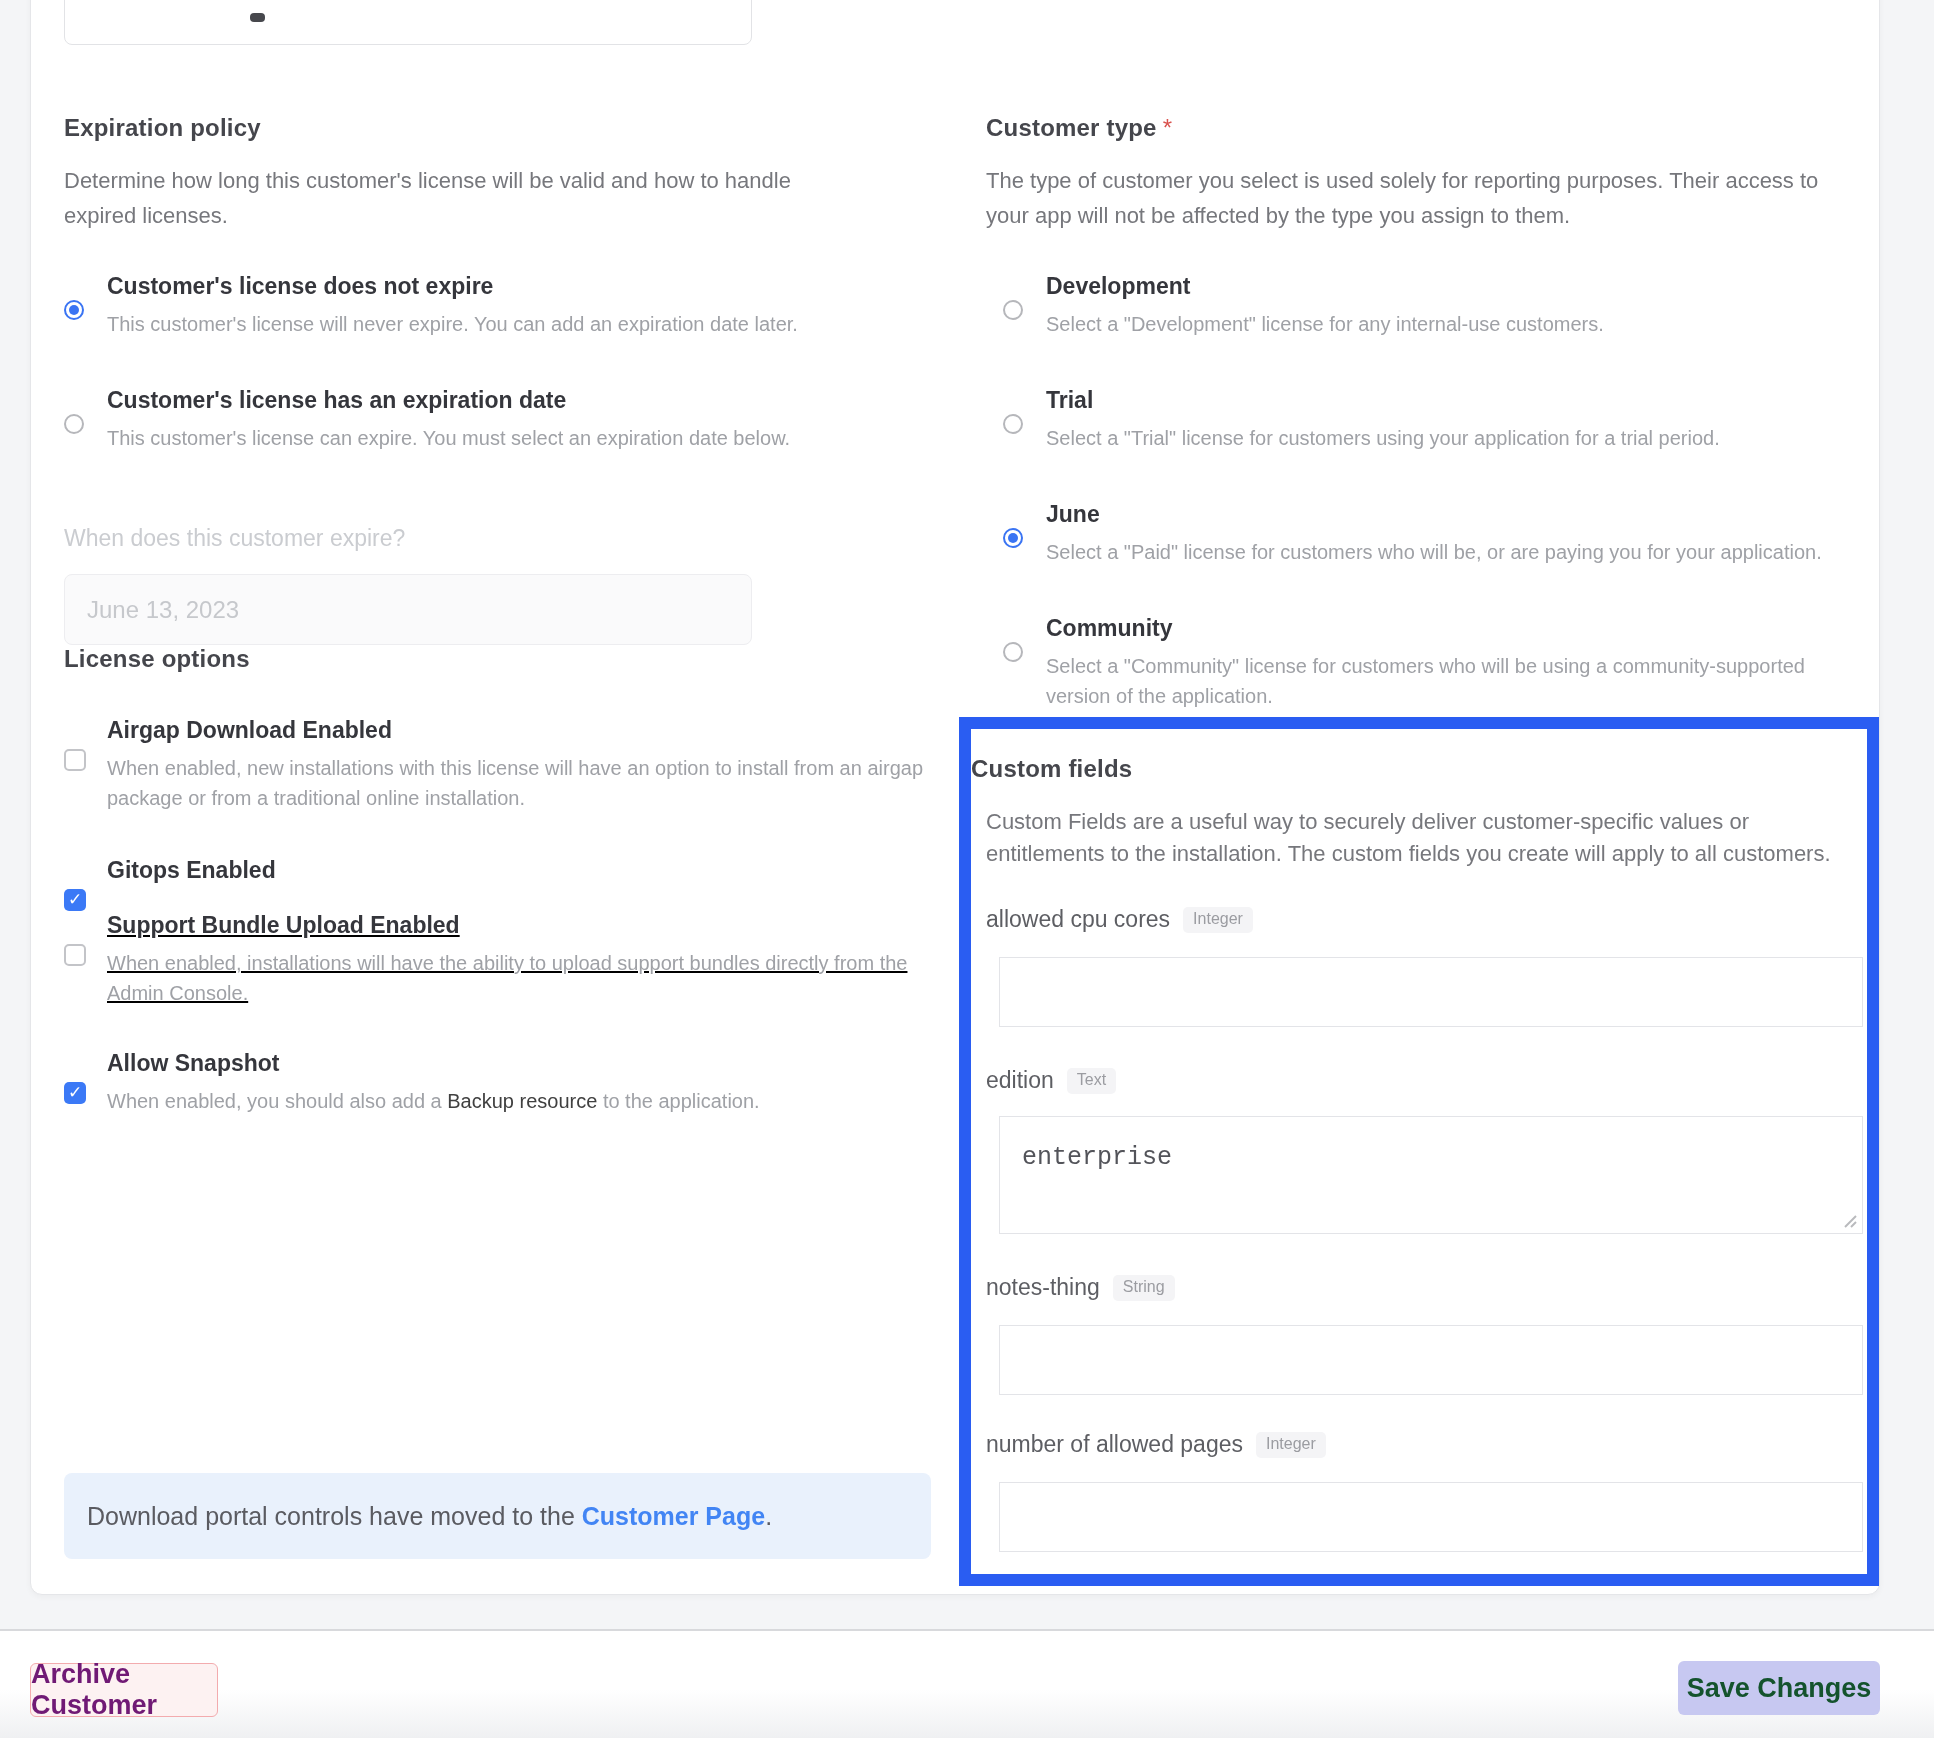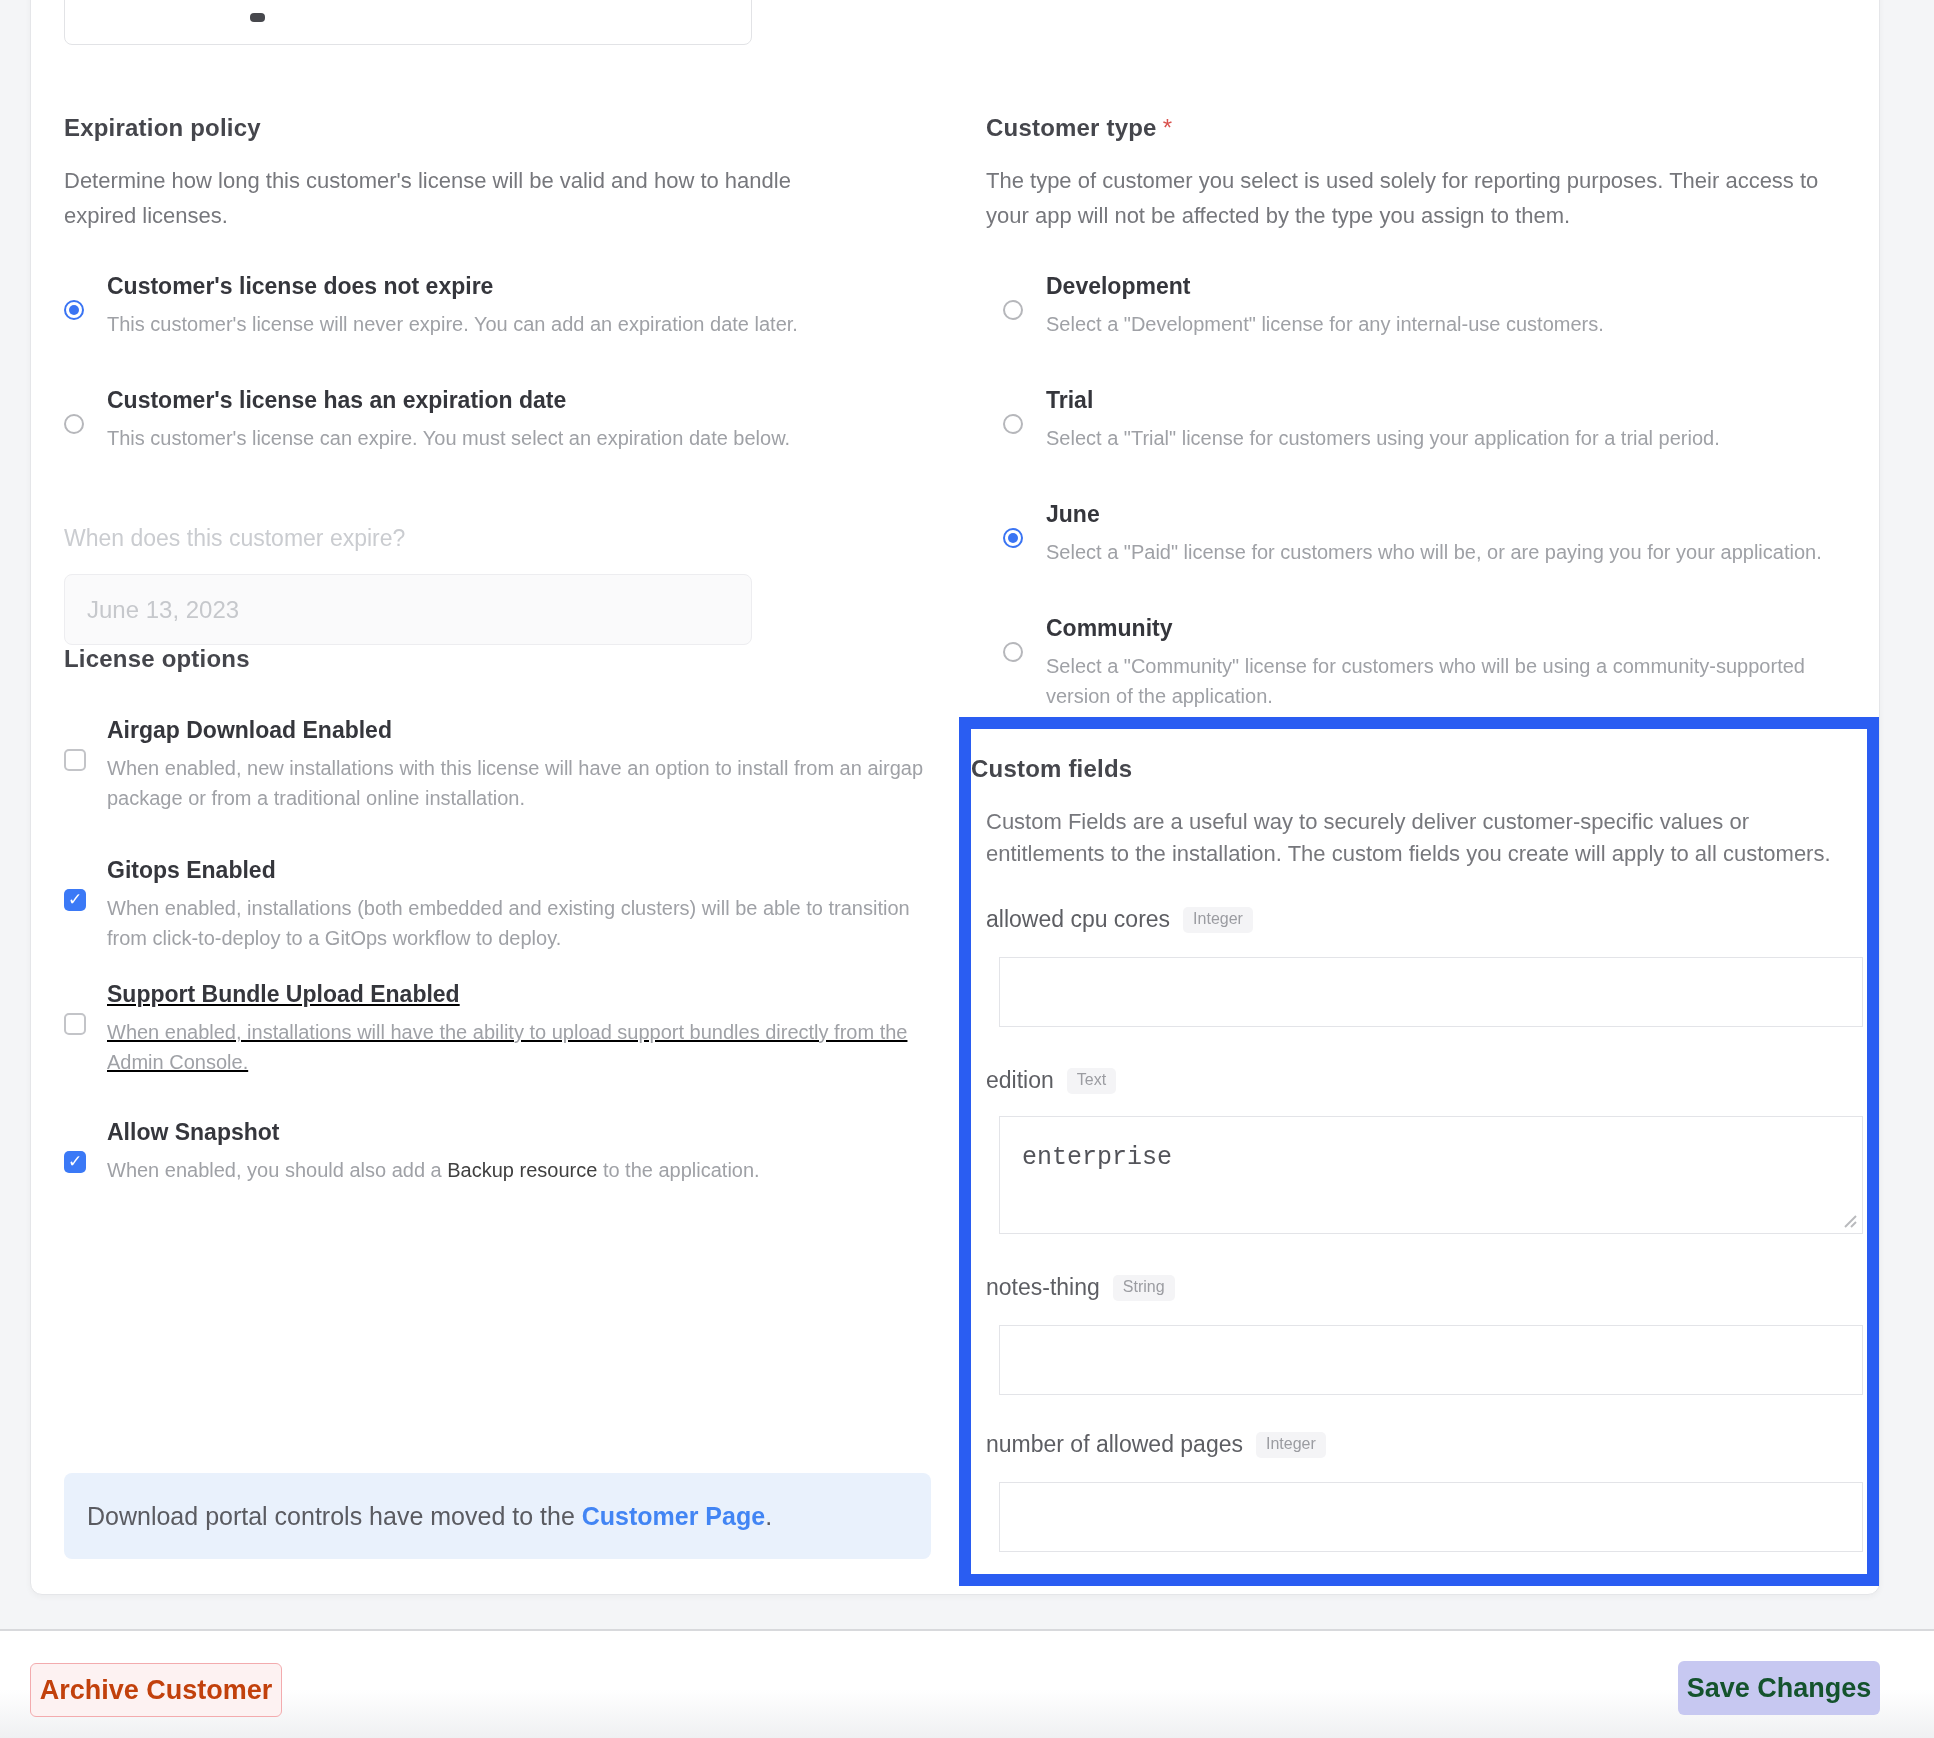--- a/index.html
+++ b/index.html
@@ -105,21 +105,21 @@
   .divider{position:absolute;left:0;top:1629px;width:1934px;height:2px;background:#d8d9dc;}
   .footer{
     position:absolute;left:0;top:1631px;width:1934px;height:107px;
     background:linear-gradient(180deg,#ffffff 55%,#eff0f2 100%);
   }
   .btn{
     position:absolute;display:flex;align-items:center;justify-content:center;
     height:54px;border-radius:6px;font-weight:700;font-size:27px;cursor:pointer;
     box-sizing:border-box;
   }
-  .archive-btn{left:30px;top:32px;width:252px;background:#fdf2f2;border:1px solid #f3abae;color:#c2410c;}
+  .archive-btn{left:30px;top:32px;width:188px;background:#fdf2f2;border:1px solid #f3abae;color:#701a75;}
   .save-btn{left:1678px;top:30px;width:202px;background:#c7c8f1;color:#14532d;}
 </style>
 </head>
 <body>
 
 <div class="card">
 
   <div class="top-input"></div>
   <div class="top-mark"></div>
 
@@ -148,21 +148,20 @@
 
     <div class="check-item mt-a">
       <div class="opt-title">Airgap Download Enabled</div>
       <span class="checkbox"></span>
       <div class="opt-desc check-desc">When enabled, new installations with this license will have an option to install from an airgap package or from a traditional online installation.</div>
     </div>
 
     <div class="check-item mt-b">
       <div class="opt-title">Gitops Enabled</div>
       <span class="checkbox on"></span>
-      <div class="opt-desc check-desc">When enabled, installations (both embedded and existing clusters) will be able to transition from click-to-deploy to a GitOps workflow to deploy.</div>
     </div>
 
     <div class="check-item mt-c">
       <div class="opt-title">Support Bundle Upload Enabled</div>
       <span class="checkbox"></span>
       <div class="opt-desc check-desc">When enabled, installations will have the ability to upload support bundles directly from the Admin Console.</div>
     </div>
 
     <div class="check-item mt-d">
       <div class="opt-title">Allow Snapshot</div>

